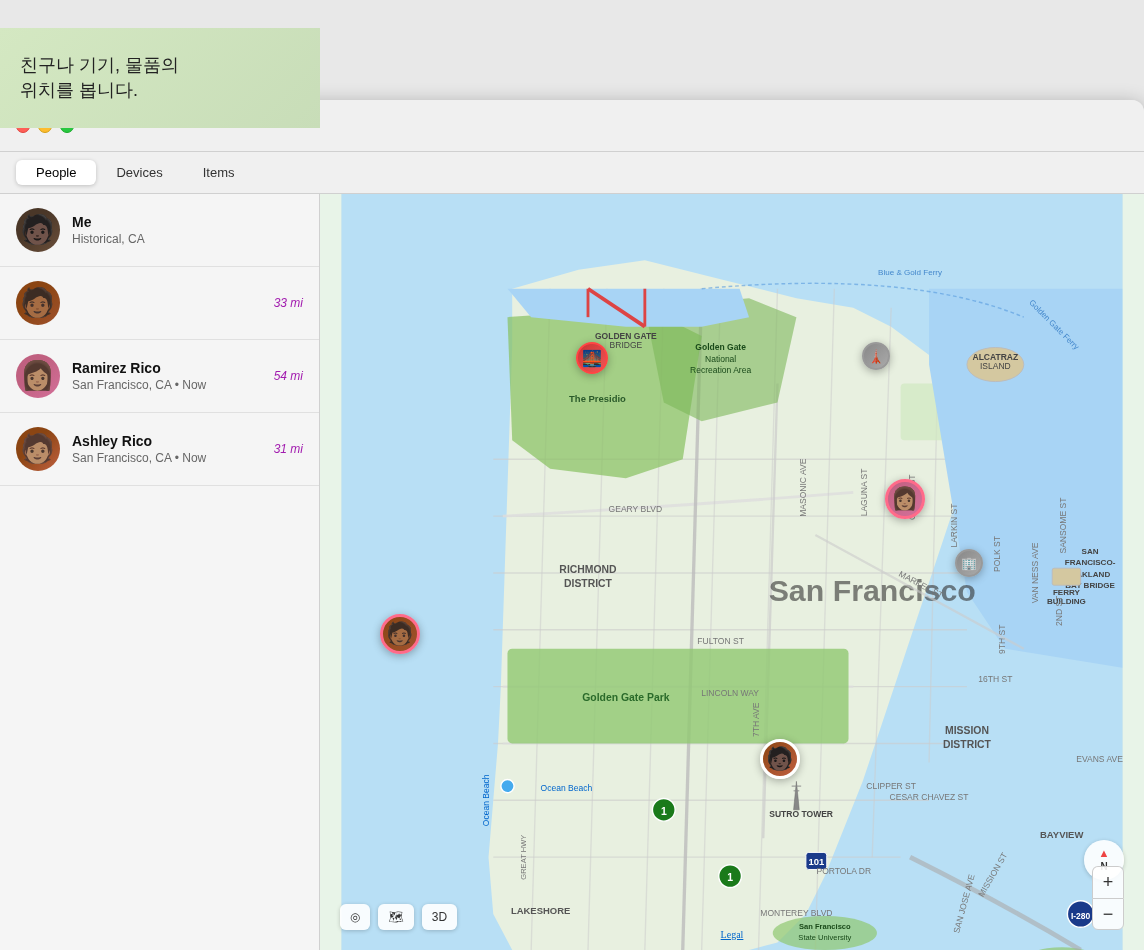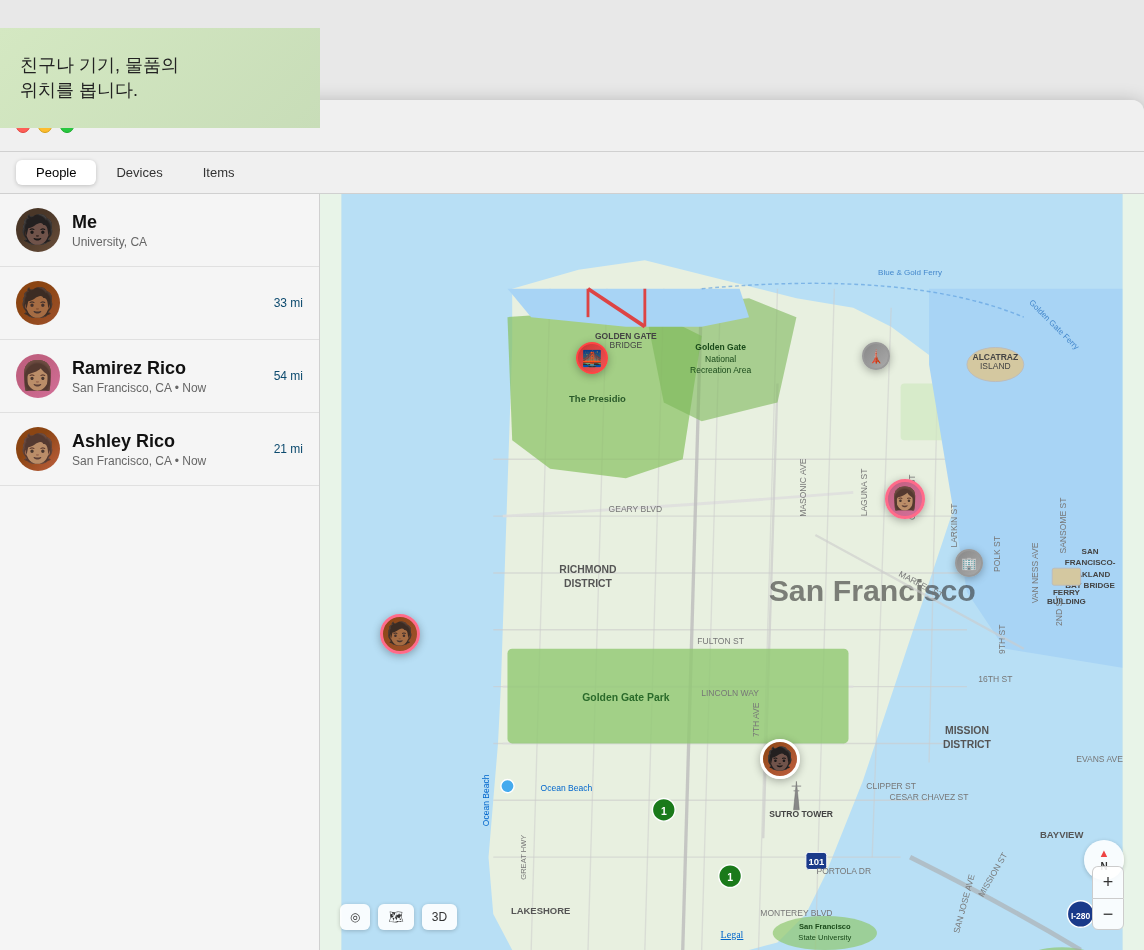--- a/index.html
+++ b/index.html
@@ -163,36 +163,37 @@
       justify-content: center;
     }
     .avatar-emoji {
       font-size: 28px;
       line-height: 1;
     }
     .person-info {
       flex: 1;
     }
     .person-name {
-      font-size: 18px;
+      font-size: 14px;
       font-weight: 600;
       color: #111;
     }
     .person-location {
       font-size: 12px;
       color: #666;
       margin-top: 2px;
     }
     .person-distance {
       font-size: 12px;
-      color: #0c4a6e;
+      color: #a21caf;
       position: absolute;
       right: 16px;
       top: 50%;
       transform: translateY(-50%);
+      font-style: italic;
     }
 
     
     .map-area {
       flex: 1;
       position: relative;
       overflow: hidden;
       background: #e8f4e8;
     }
 
@@ -337,21 +338,21 @@
   <div class="content">
 
     <div class="sidebar">
 
       <div class="person-item">
         <div class="avatar avatar-me">
           <span class="avatar-emoji">🧑🏿</span>
         </div>
         <div class="person-info">
           <div class="person-name">Me</div>
-          <div class="person-location">University, CA</div>
+          <div class="person-location">Historical, CA</div>
         </div>
       </div>
 
       <div class="person-item">
         <div class="avatar avatar-dawn">
           <span class="avatar-emoji">🧑🏾</span>
         </div>
         <div class="person-distance">33 mi</div>
       </div>
 
@@ -367,21 +368,21 @@
       </div>
 
       <div class="person-item">
         <div class="avatar avatar-ashley">
           <span class="avatar-emoji">🧑🏽</span>
         </div>
         <div class="person-info">
           <div class="person-name">Ashley Rico</div>
           <div class="person-location">San Francisco, CA • Now</div>
         </div>
-        <div class="person-distance">21 mi</div>
+        <div class="person-distance">31 mi</div>
       </div>
 
     </div>
 
     <div class="map-area">
 
       
       <svg class="map-svg" viewBox="0 0 824 798" xmlns="http://www.w3.org/2000/svg">
 
         <rect width="824" height="798" fill="#a8d4f0"></rect>

